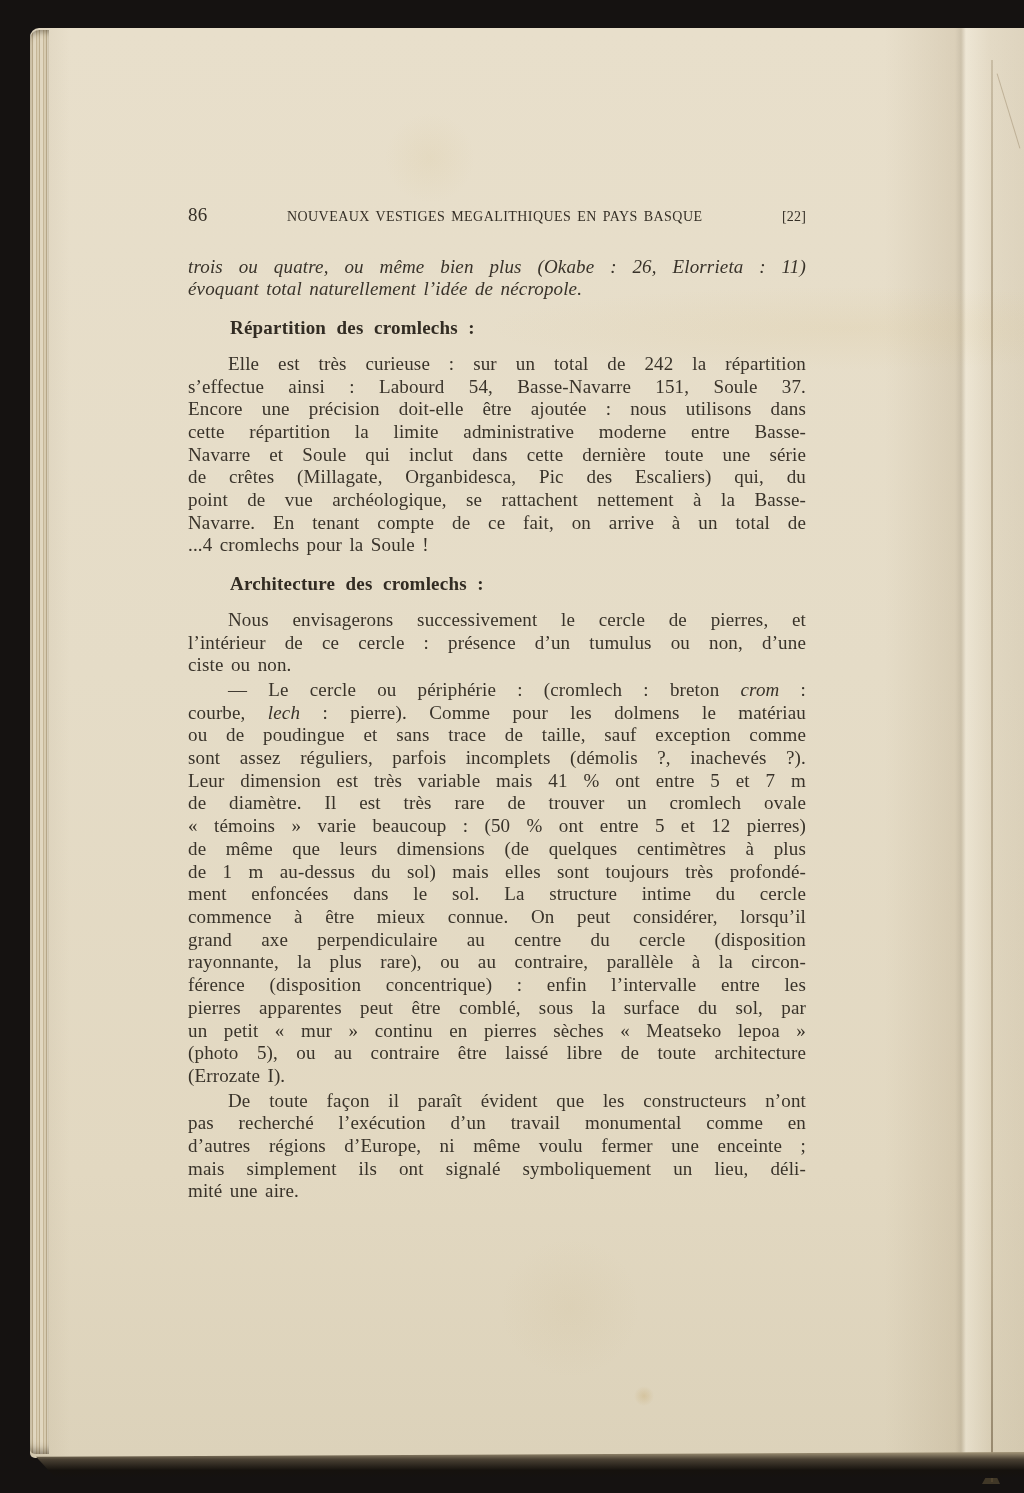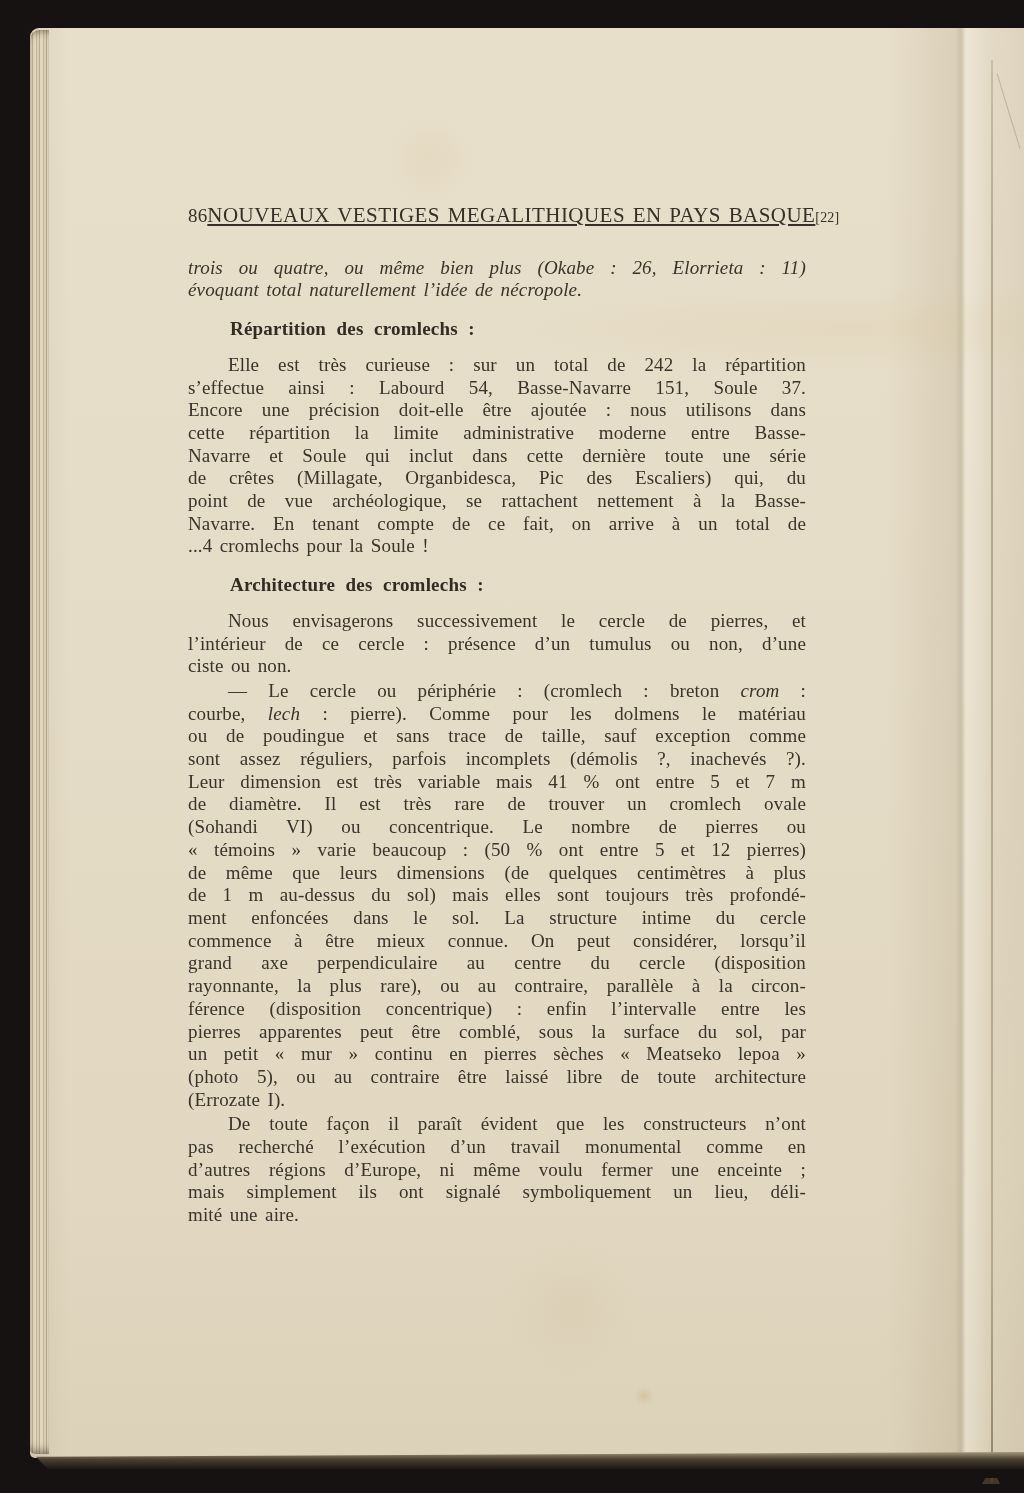--- a/index.html
+++ b/index.html
@@ -51,21 +51,21 @@
     position:absolute;left:158px;top:167px;width:618px;
     color:#39332a;font-size:19px;line-height:22.7px;
     letter-spacing:.15px;
     margin-top:9px;
   }
   .running-header{
     display:flex;justify-content:space-between;align-items:baseline;
     white-space:nowrap;color:#352f26;
   }
   .running-header .folio{font-size:19px;}
-  .running-header .rtitle{flex:1;text-align:center;font-size:21px;letter-spacing:.45px;word-spacing:2px;text-decoration:underline;}
+  .running-header .rtitle{flex:1;text-align:center;font-size:14px;letter-spacing:.45px;word-spacing:2px;}
   .running-header .colno{font-size:14px;}
   .heading{
     font-weight:bold;color:#322c23;padding-left:42px;
     word-spacing:5.5px;letter-spacing:.2px;
     margin-top:16px;margin-bottom:13px;
   }
   .para{margin:0;}
   .para + .para{margin-top:2px;}
   #text-flow > .para:first-child{margin-top:27px;font-style:italic;}
   .line{
@@ -112,21 +112,20 @@
           <div class="line">l’intérieur de ce cercle : présence d’un tumulus ou non, d’une</div>
           <div class="line last">ciste ou non.</div>
         </div>
         <div class="para">
           <div class="line">— Le cercle ou périphérie : (cromlech : breton <i>crom</i> :</div>
           <div class="line">courbe, <i>lech</i> : pierre). Comme pour les dolmens le matériau</div>
           <div class="line">ou de poudingue et sans trace de taille, sauf exception comme</div>
           <div class="line">sont assez réguliers, parfois incomplets (démolis ?, inachevés ?).</div>
           <div class="line">Leur dimension est très variable mais 41 % ont entre 5 et 7 m</div>
           <div class="line">de diamètre. Il est très rare de trouver un cromlech ovale</div>
-          <div class="line">(Sohandi VI) ou concentrique. Le nombre de pierres ou</div>
           <div class="line">« témoins » varie beaucoup : (50 % ont entre 5 et 12 pierres)</div>
           <div class="line">de même que leurs dimensions (de quelques centimètres à plus</div>
           <div class="line">de 1 m au-dessus du sol) mais elles sont toujours très profondé-</div>
           <div class="line">ment enfoncées dans le sol. La structure intime du cercle</div>
           <div class="line">commence à être mieux connue. On peut considérer, lorsqu’il</div>
           <div class="line">grand axe perpendiculaire au centre du cercle (disposition</div>
           <div class="line">rayonnante, la plus rare), ou au contraire, parallèle à la circon-</div>
           <div class="line">férence (disposition concentrique) : enfin l’intervalle entre les</div>
           <div class="line">pierres apparentes peut être comblé, sous la surface du sol, par</div>
           <div class="line">un petit « mur » continu en pierres sèches « Meatseko lepoa »</div>

